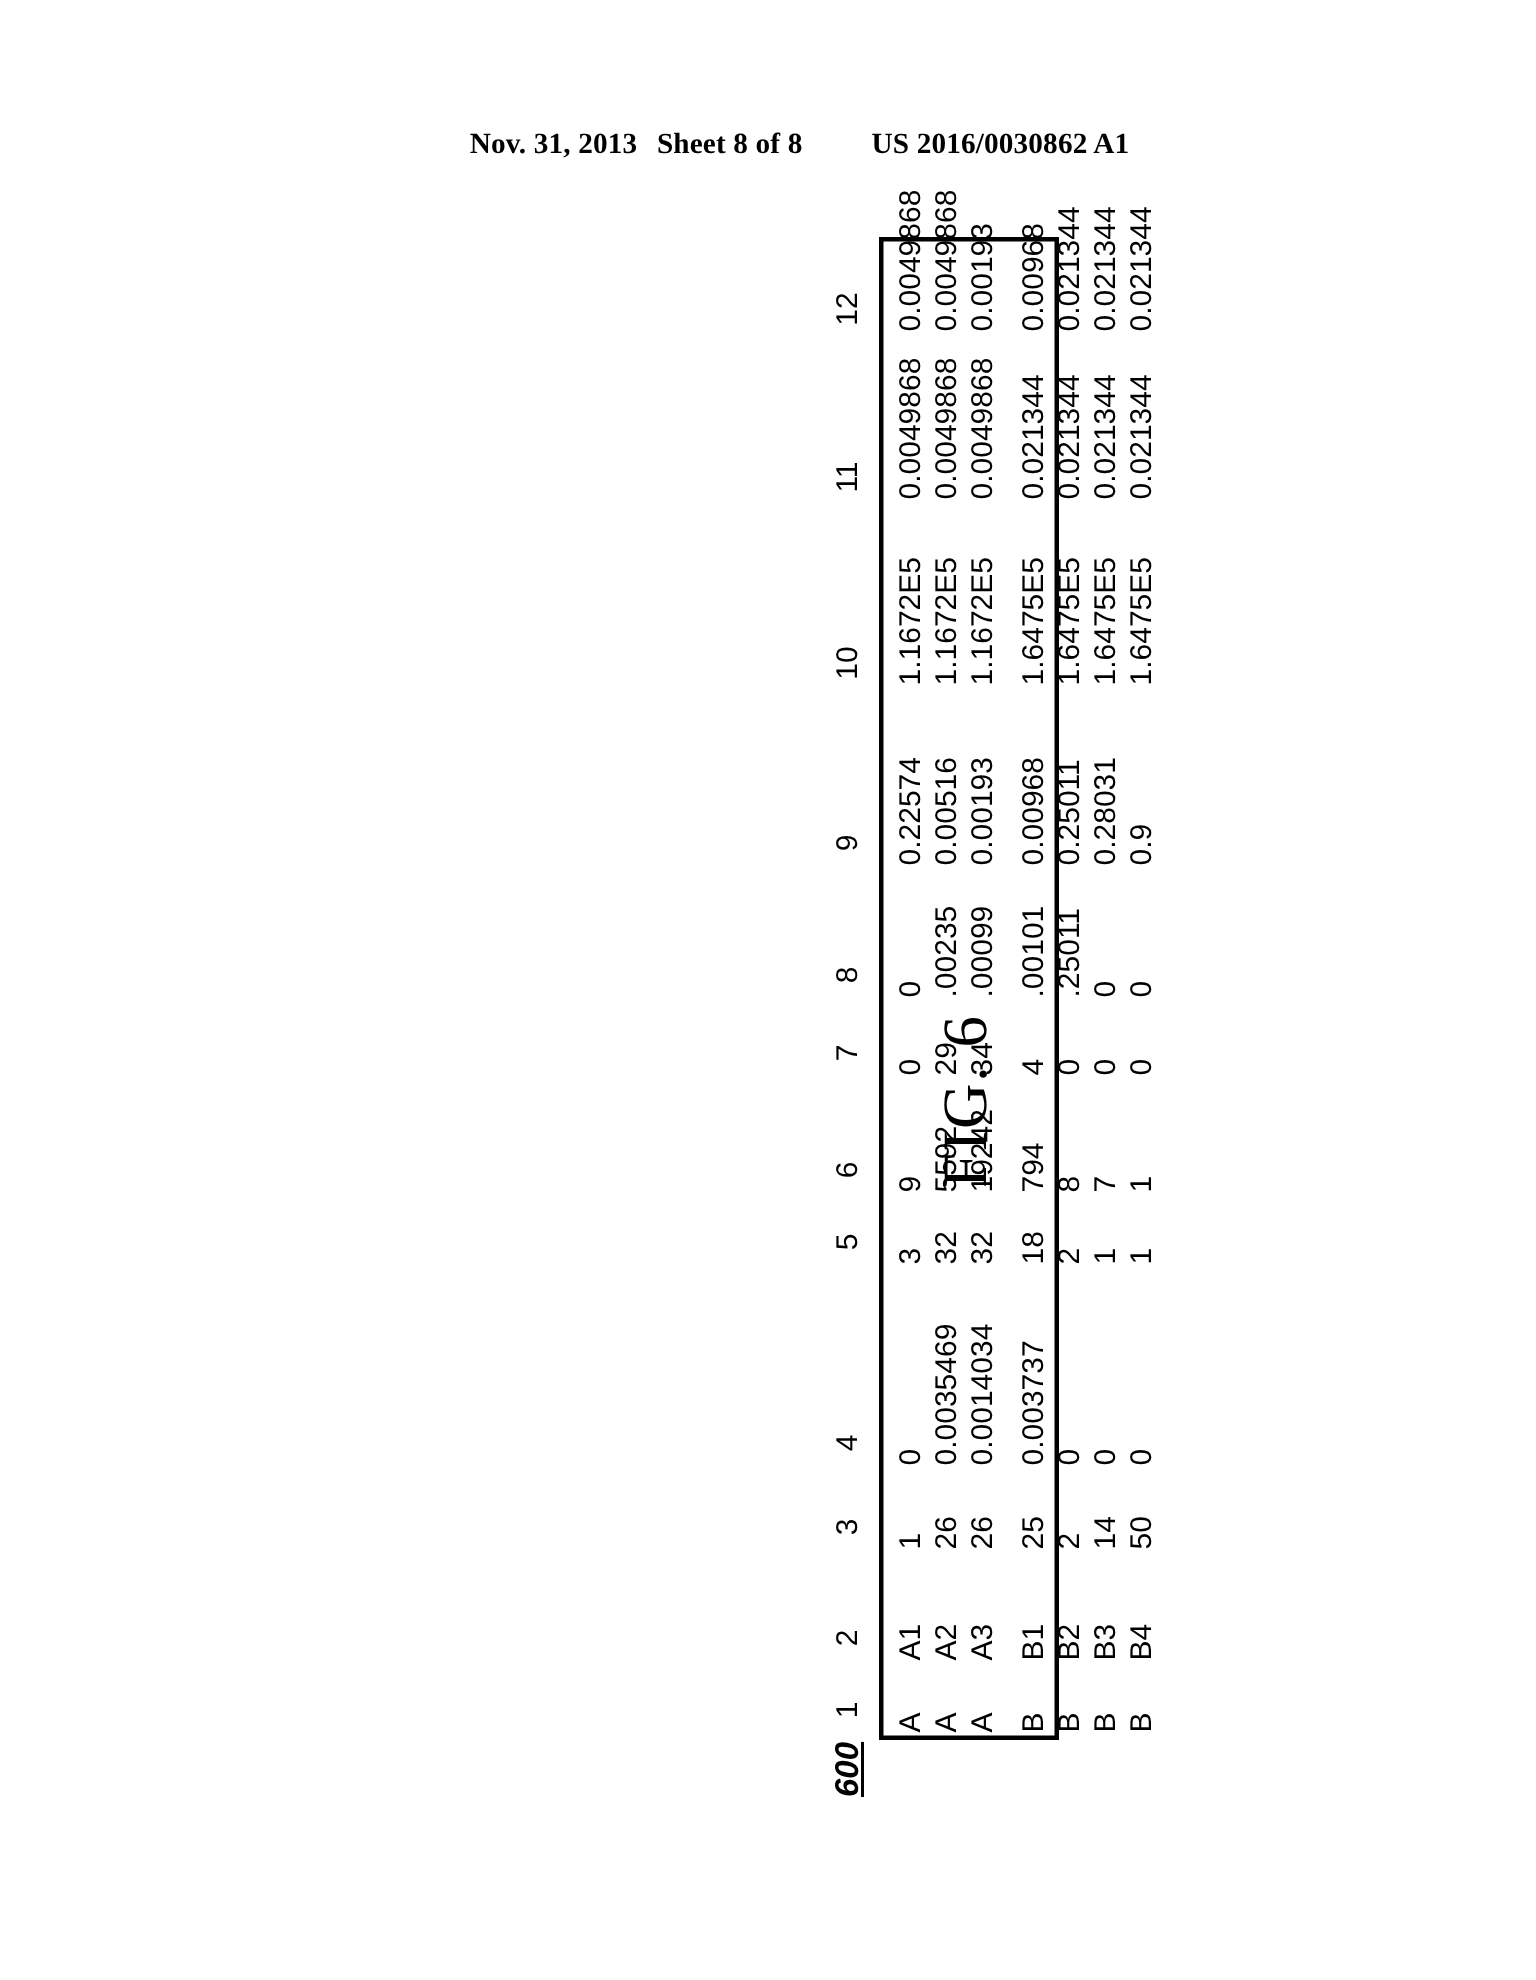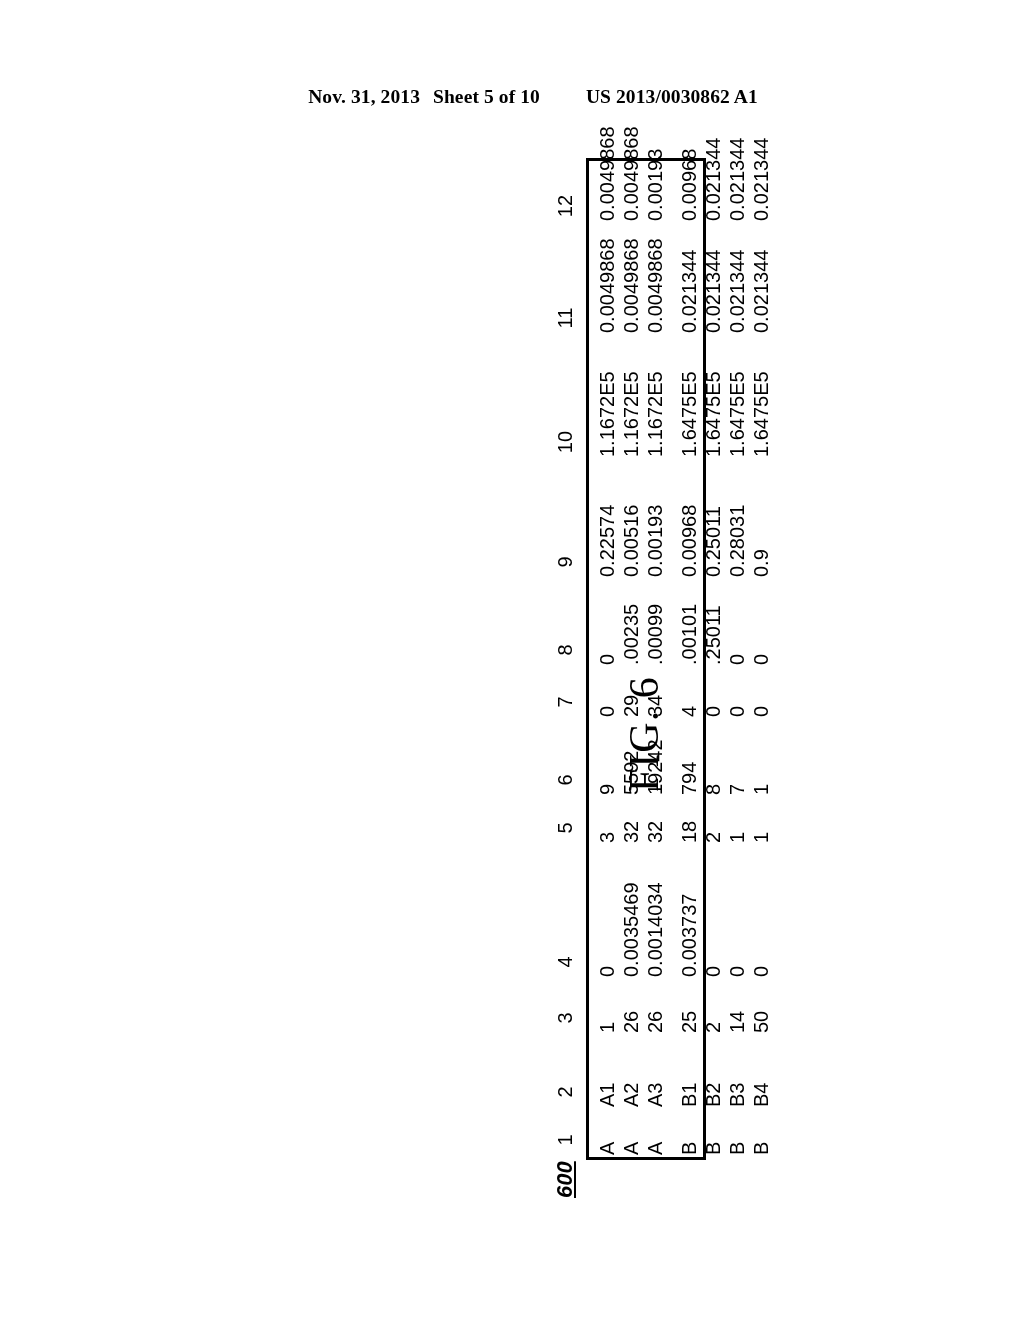--- a/index.html
+++ b/index.html
@@ -129,22 +129,22 @@
     line-height: 24px;
     white-space: nowrap;
     text-align: left;
   }
 </style>
 </head>
 <body>
 
 <div class="page-header">
   <span class="hdr-date">Nov. 31, 2013</span>
-  <span class="hdr-sheet">Sheet 5 of 10</span>
-  <span class="hdr-patno">US 2013/0030862 A1</span>
+  <span class="hdr-sheet">Sheet 8 of 8</span>
+  <span class="hdr-patno">US 2016/0030862 A1</span>
 </div>
 
 <div id="figure-stage">
   <div id="figure-rot">
 
     <div class="fig-caption">FIG. 6</div>
 
     <div class="ref-numeral">600</div>
 
     <div class="colnum-strip">

